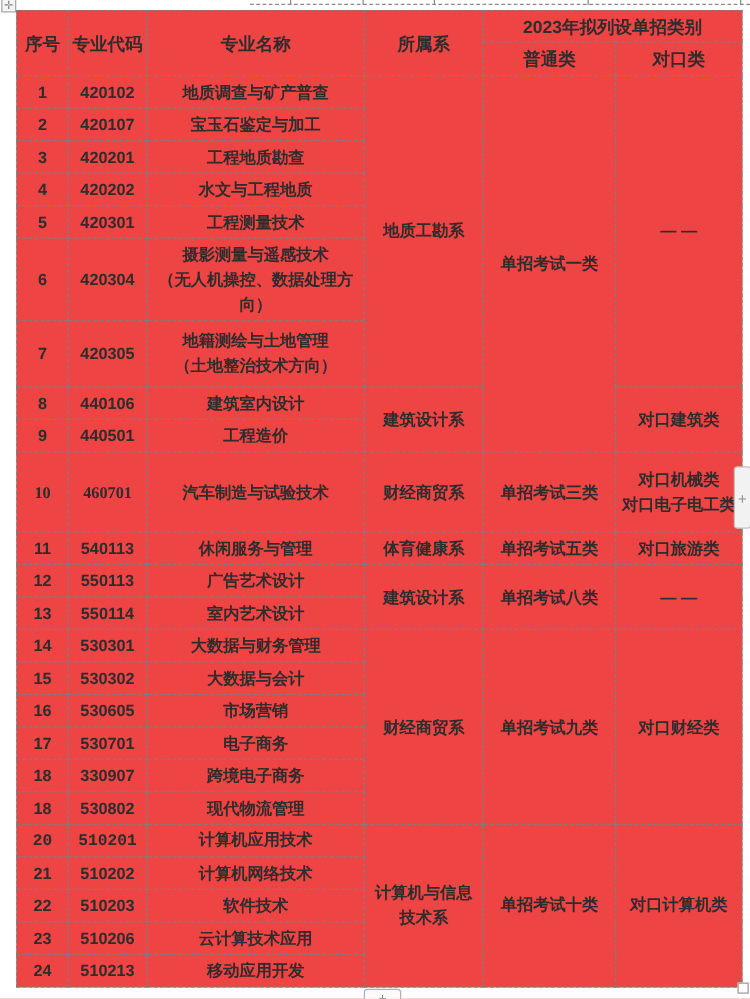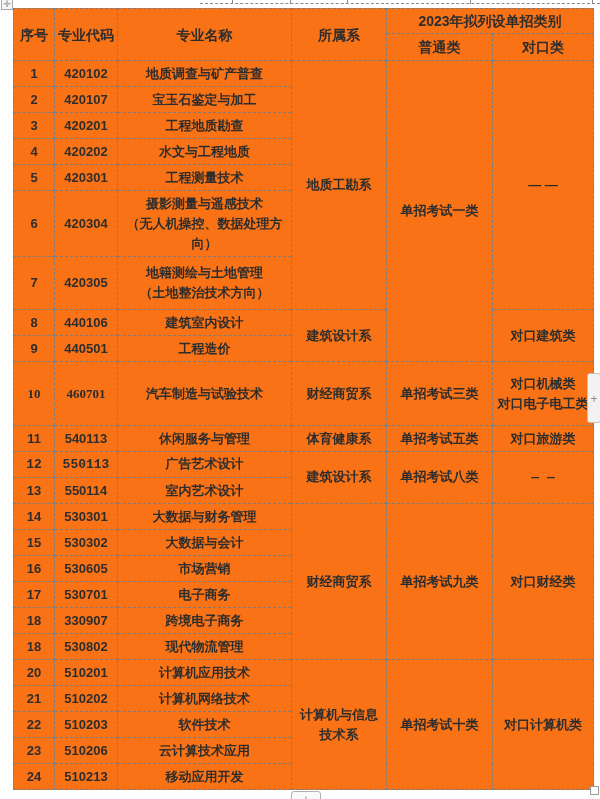--- a/index.html
+++ b/index.html
@@ -9,21 +9,21 @@
     position: relative;
     overflow: hidden;
     font-family: "Liberation Sans", sans-serif;
   }
   
   table.majors {
     position: absolute; left: 13px; top: 8px;
     width: 580px;
     border-collapse: collapse;
     table-layout: fixed;
-    background: #f97316;
+    background: #ef4444;
   }
   table.majors th, table.majors td {
     border: 1px dashed #7d7d7d;
     color: #2d2d2d;
     font-weight: bold;
     text-align: center;
     vertical-align: middle;
     padding: 0 3px;
     white-space: pre-line;
     line-height: 20px;
@@ -170,21 +170,21 @@
 对口电子电工类</td>
       </tr>
       <tr style="height: 26px;">
         <td class="col-seq">11</td>
         <td class="col-code">540113</td>
         <td class="col-name">休闲服务与管理</td>
         <td class="col-dept">体育健康系</td>
         <td class="col-general">单招考试五类</td>
         <td class="col-counterpart">对口旅游类</td>
       </tr>
-      <tr style="height: 26px; font-family: Liberation Mono, monospace;">
+      <tr style="height: 26px;">
         <td class="col-seq">12</td>
         <td class="col-code">550113</td>
         <td class="col-name">广告艺术设计</td>
         <td class="col-dept" rowspan="2">建筑设计系</td>
         <td class="col-general" rowspan="2">单招考试八类</td>
         <td class="col-counterpart" rowspan="2">— —</td>
       </tr>
       <tr style="height: 26px;">
         <td class="col-seq">13</td>
         <td class="col-code">550114</td>
@@ -216,21 +216,21 @@
       <tr style="height: 26px;">
         <td class="col-seq">18</td>
         <td class="col-code">330907</td>
         <td class="col-name">跨境电子商务</td>
       </tr>
       <tr style="height: 26px;">
         <td class="col-seq">18</td>
         <td class="col-code">530802</td>
         <td class="col-name">现代物流管理</td>
       </tr>
-      <tr style="height: 26px;">
+      <tr style="height: 26px; font-family: Liberation Mono, monospace;">
         <td class="col-seq">20</td>
         <td class="col-code">510201</td>
         <td class="col-name">计算机应用技术</td>
         <td class="col-dept" rowspan="5">计算机与信息技术系</td>
         <td class="col-general" rowspan="5">单招考试十类</td>
         <td class="col-counterpart" rowspan="5">对口计算机类</td>
       </tr>
       <tr style="height: 26px;">
         <td class="col-seq">21</td>
         <td class="col-code">510202</td>

